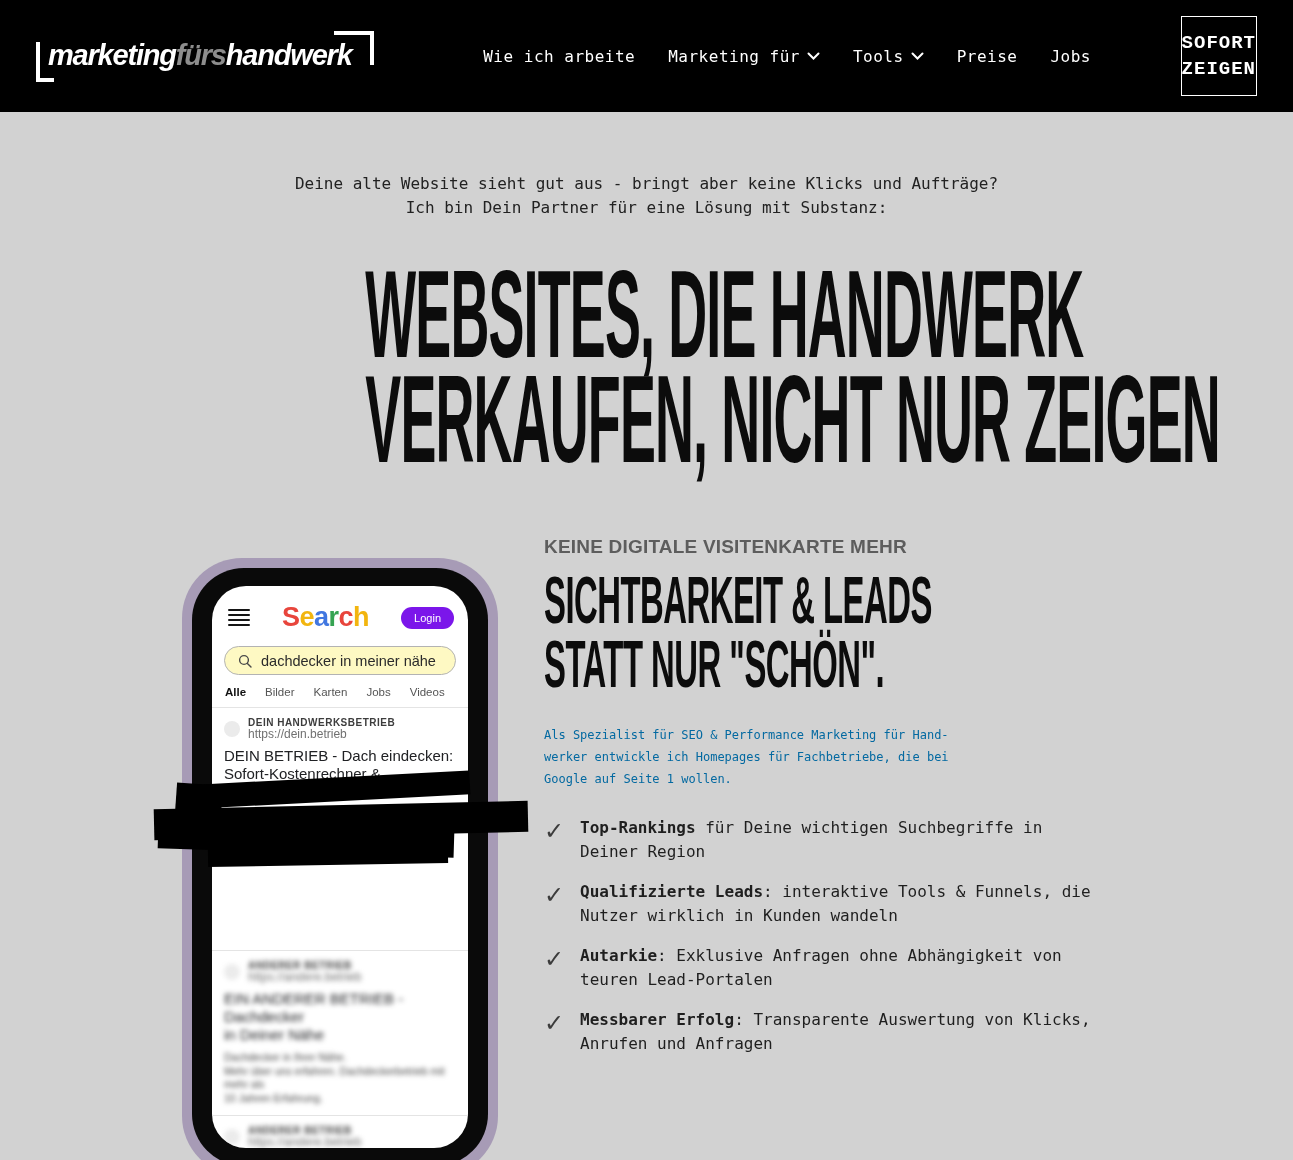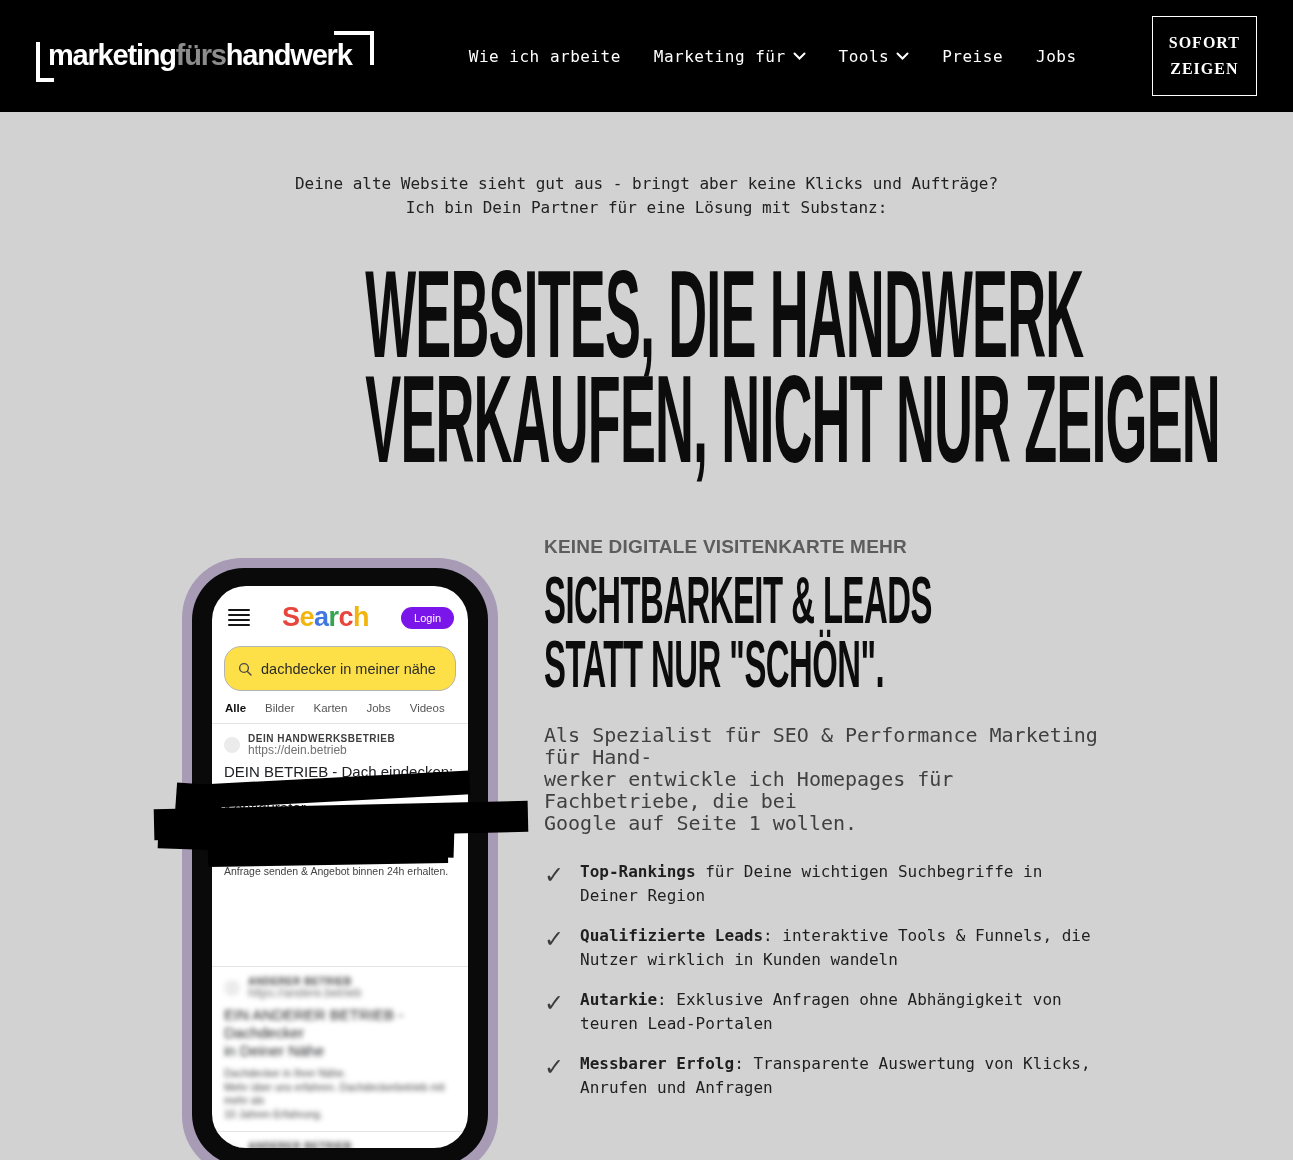--- a/index.html
+++ b/index.html
@@ -11,21 +11,21 @@
     color:#1c1c1c;
     position:relative;
   }
 
   
   .topbar {
     height:112px; background:#000;
     display:flex; align-items:center;
     padding:0 36px;
   }
-  .logo { position:relative; padding:10px 22px 12px 12px; cursor:pointer; }
+  .logo { position:relative; padding:10px 22px 12px 12px; cursor:pointer;font-style:italic; }
   .logo-text {
     font-family:"Liberation Sans",sans-serif;
     font-weight:700; font-size:29px; letter-spacing:-1.2px; color:#fff;
     white-space:nowrap;
   }
   .logo-text .mid { color:#8d8d8d; }
   .bracket-bl {
     position:absolute; left:0; bottom:2px; width:18px; height:40px;
     border-left:4px solid #fff; border-bottom:4px solid #fff;
   }
@@ -37,23 +37,23 @@
     flex:1; display:flex; justify-content:center; align-items:center;
     gap:33px; margin-left:40px;
   }
   .nav-item {
     color:#fff; font-size:16px; letter-spacing:0.5px; white-space:nowrap;
     display:flex; align-items:center; gap:7px; cursor:pointer;
   }
   .cta-btn {
     margin-left:20px;
     border:1.5px solid #fff; background:transparent; color:#fff;
-    font-family:Liberation Serif, serif;
-    font-weight:700; font-size:16px; letter-spacing:1px;
-    padding:13px 16px; line-height:26px; text-align:center; cursor:pointer;
+    font-family:Liberation Mono, monospace;
+    font-weight:700; font-size:19px; letter-spacing:1px;
+    padding:13px 0; line-height:26px; text-align:center; cursor:pointer;
   }
 
   
   .intro { margin-top:60px; text-align:center; font-size:16px; line-height:24px; color:#222; }
 
   
   .headline { margin-top:42px; text-align:center; color:#0c0c0c; }
   .headline .hl-line {
     display:block; white-space:nowrap;
     font-family:"Liberation Sans",sans-serif; font-weight:700;
@@ -74,23 +74,23 @@
   }
   .screen-top { display:flex; align-items:center; padding:16px 14px 0 16px; }
   .hamburger { width:22px; display:flex; flex-direction:column; gap:2.5px; }
   .hamburger span { display:block; height:2.5px; background:#151515; border-radius:1px; }
   .search-logo { flex:1; text-align:center; font-weight:700; font-size:27px; letter-spacing:-0.5px; }
   .login-pill {
     background:#7b16ea; color:#fff; font-size:11px; padding:5px 13px;
     border-radius:13px; border:none; font-family:"Liberation Sans",sans-serif;
   }
   .search-box {
-    margin:13px 12px 0; height:45px; border:1.5px solid #b3b3b3; border-radius:17px;
+    margin:13px 12px 0; height:29px; border:1.5px solid #b3b3b3; border-radius:17px;
     display:flex; align-items:center; gap:9px; padding:0 13px;
-    font-size:14.5px; color:#2b2b2b; background:#fde047;
+    font-size:14.5px; color:#2b2b2b; background:#fef9c3;
   }
   .tabs { display:flex; gap:19px; padding:11px 14px 9px 13px; font-size:11.5px; color:#555; }
   .tab.active { color:#111; font-weight:700; }
   .divider { height:1px; background:#e4e4e4; }
   .result { padding:9px 12px 10px; }
   .result-head { display:flex; align-items:center; gap:8px; }
   .avatar { width:16px; height:16px; border-radius:50%; background:#ebebeb; flex:0 0 16px; }
   .result-name { font-size:10px; font-weight:700; color:#3d3d3d; letter-spacing:0.5px; line-height:12px; }
   .result-url { font-size:12px; color:#707070; line-height:11px; }
   .result-title { margin-top:7px; font-size:15px; line-height:18px; color:#202124; }
@@ -113,21 +113,21 @@
     font-family:"Liberation Sans",sans-serif; font-weight:700;
     font-size:19px; letter-spacing:0.2px; color:#5d5d5d;
   }
   .sub-heading { margin-top:10px; color:#0c0c0c; }
   .sub-heading .sh-line {
     display:block; white-space:nowrap;
     font-family:"Liberation Sans",sans-serif; font-weight:700;
     font-size:67px; line-height:64px; letter-spacing:-1px;
     transform:scaleX(0.49); transform-origin:left center;
   }
-  .lead-para { margin-top:28px; font-size:20px; line-height:22px; color:#404040; }
+  .lead-para { margin-top:28px; font-size:12px; line-height:22px; color:#0369a1; }
   .checklist { list-style:none; margin-top:26px; display:flex; flex-direction:column; gap:16px; }
   .check-item { display:flex; gap:12px; }
   .check-mark {
     font-family:"DejaVu Sans",sans-serif; color:#3c3c3c;
     font-size:24px; line-height:26px; width:24px; flex:0 0 24px; margin-top:2px;
   }
   .check-text { width:520px; font-size:16px; line-height:24px; color:#1f1f1f; }
   .check-text b { font-weight:700; }
 </style>
 </head>

